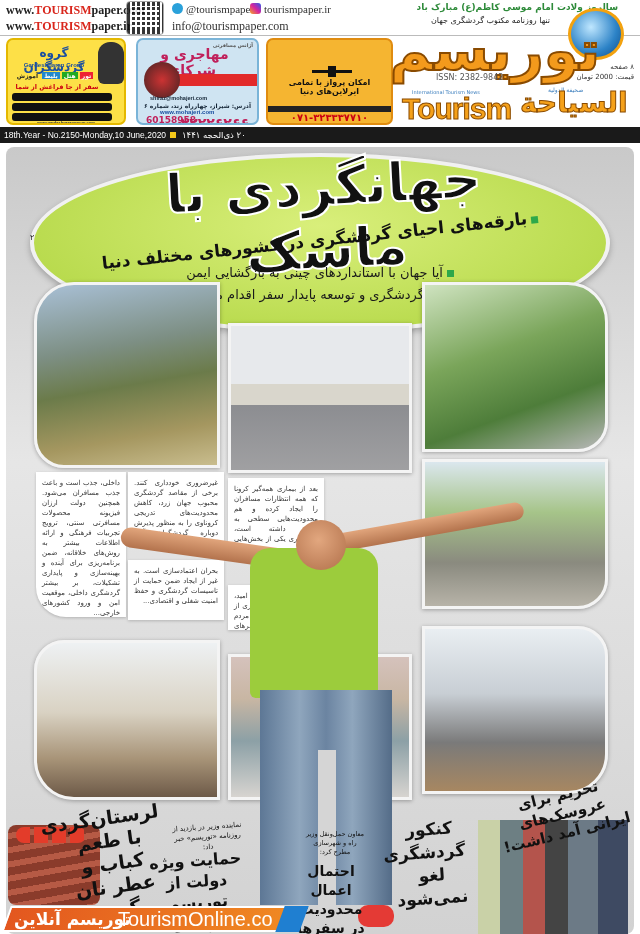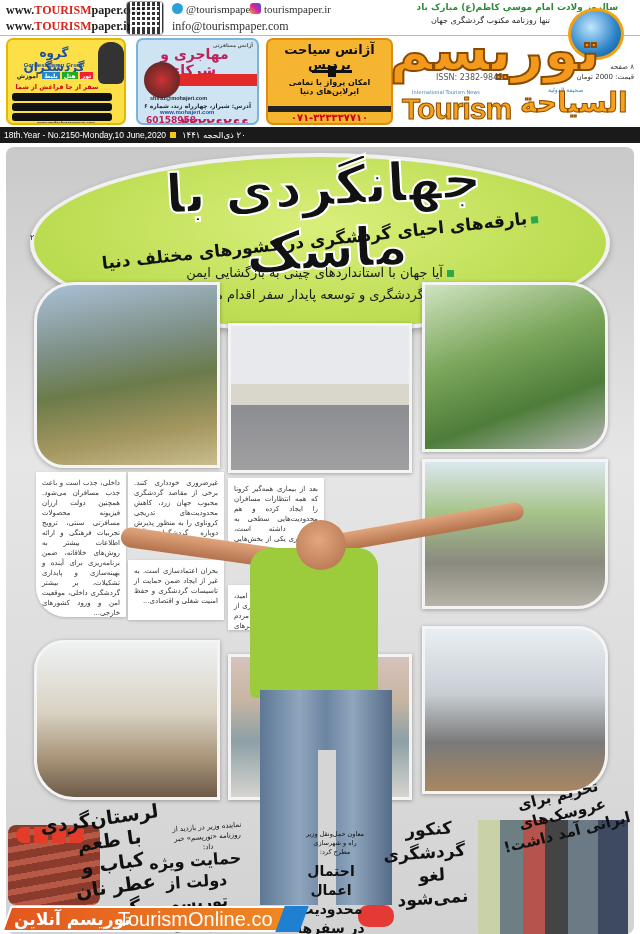--- a/index.html
+++ b/index.html
@@ -122,21 +122,20 @@
   <div class="abs" style="left:38px;top:34px;width:82px;height:12px;background:#e22a2a"></div>
   <div class="abs" style="left:6px;top:22px;width:36px;height:36px;border-radius:50%;background:radial-gradient(#c33,#422)"></div>
   <div class="ad-t" style="left:12px;top:55px;font-size:5.5px;color:#123;font-family:'Liberation Sans',sans-serif">shiraz@mohajeri.com</div>
   <div class="ad-t" style="right:6px;top:62px;font-size:6px;color:#123">آدرس: شیراز، چهارراه زند، شماره ۶</div>
   <div class="ad-t" style="left:22px;top:69px;font-size:6px;color:#1b4fa0;font-family:'Liberation Sans',sans-serif">www.mohajeri.com</div>
   <div class="ad-t" style="left:8px;top:75px;font-size:9px;color:#c0205b">60158958</div>
   <div class="ad-t" style="right:8px;top:75px;font-size:14px;color:#c0205b">۳۲۲۲۶۲۶۶</div>
 </div>
 
 <div class="abs ad ad3">
-  <div class="ad-t" style="left:0;top:2px;width:123px;font-size:13px;color:#111">آژانس سیاحت پردیس</div>
   <div class="abs" style="left:44px;top:26px;width:40px;height:10px">
       <div style="position:absolute;left:0;top:4px;width:40px;height:3px;background:#111"></div>
       <div style="position:absolute;left:16px;top:0;width:8px;height:11px;background:#111"></div>
     </div>
   <div class="ad-t" style="left:0;top:38px;width:123px;font-size:8px;color:#111">امکان پرواز با تمامی ایرلاین‌های دنیا</div>
   <div class="abs" style="left:0;top:66px;width:123px;height:6px;background:#222"></div>
   <div class="ad-t" style="left:0;top:72px;width:123px;font-size:10px;color:#c01">۰۷۱-۳۲۳۳۳۷۷۱۰</div>
 </div>
 
 <div class="abs globe"></div>

